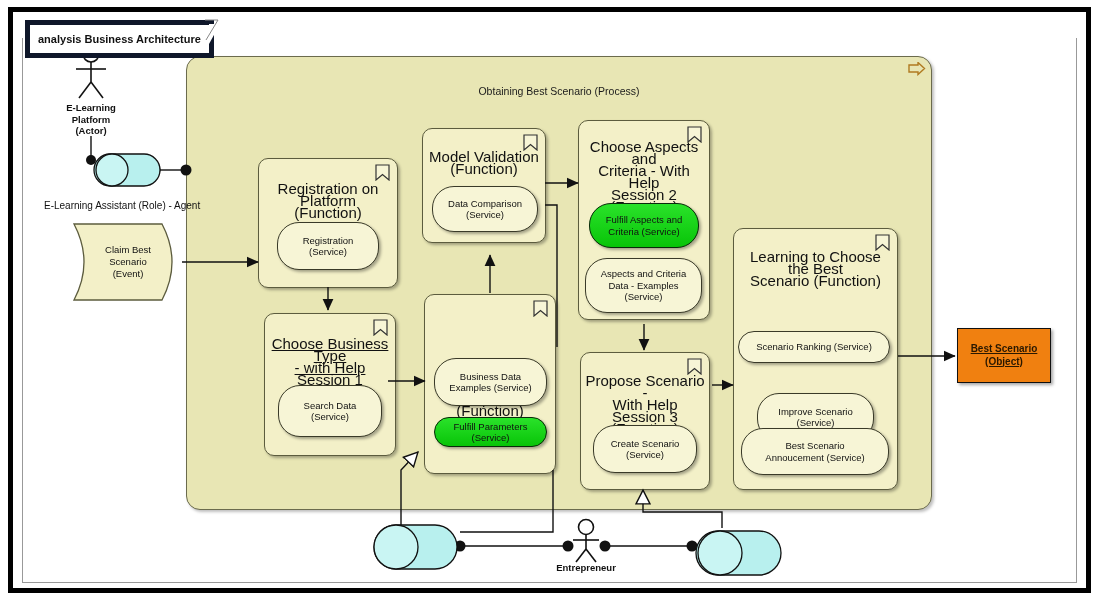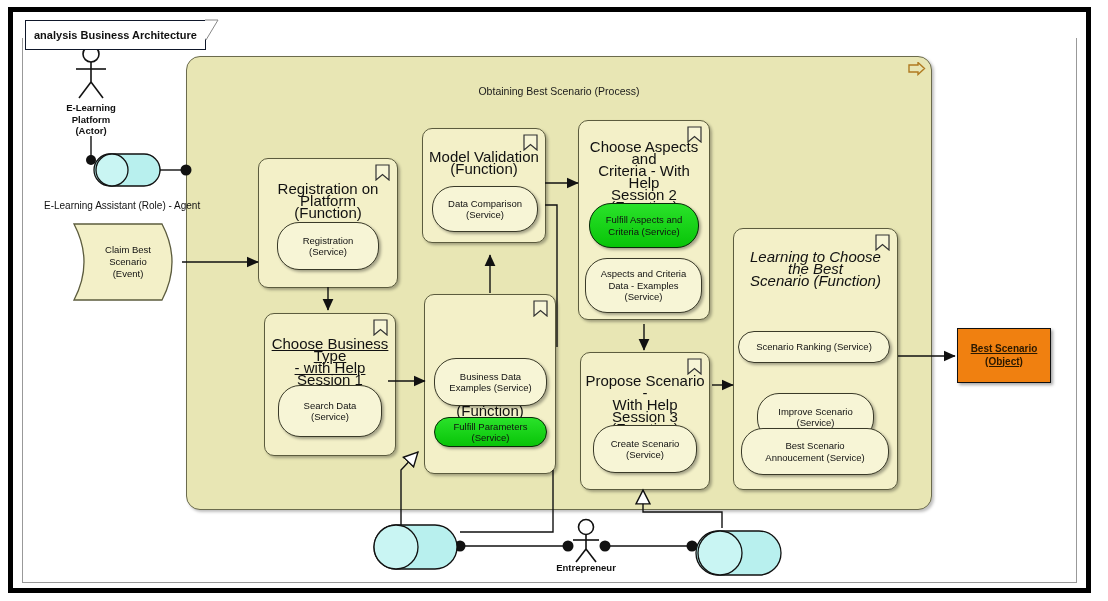--- a/index.html
+++ b/index.html
@@ -23,21 +23,21 @@
     border: 5px solid #000000;
     box-sizing: border-box;
     background: #ffffff;
   }
   
   .diagram-tab {
     position: absolute;
     left: 25px; top: 20px;
     height: 20px;
     background: #ffffff;
-    border: 1px solid #0f172a;
+    border: 5px solid #0f172a;
     box-sizing: border-box;
     display: flex;
     align-items: center;
     padding: 14px 8px;
     font-size: 11px;
     font-weight: bold;
     color: #111111;
     z-index: 6;
   }
   .diagram-tab::after {
@@ -395,21 +395,21 @@
 With Help Session 3
 (Function)</div>
   </div>
   <div class="service" style="left:593px; top:425px; width:104px; height:48px;">Create Scenario
 (Service)</div>
 
   <div class="function" style="left:733px; top:228px; width:165px; height:262px;">
     <svg class="func-icon" viewBox="0 0 15 17">
       <path d="M1,1 L14,1 L14,16 L7.5,10.5 L1,16 Z" fill="#f7f5d6" stroke="#333333" stroke-width="1.2"></path>
     </svg>
-    <div class="function-title" style="top:22px;font-style:italic;">Learning to Choose the Best
+    <div class="function-title" style="top:22px;">Learning to Choose the Best
 Scenario (Function)</div>
   </div>
   <div class="service" style="left:738px; top:331px; width:152px; height:32px;">Scenario Ranking (Service)</div>
   <div class="service" style="left:757px; top:393px; width:117px; height:48px;">Improve Scenario
 (Service)</div>
   <div class="service" style="left:741px; top:428px; width:148px; height:47px;">Best Scenario
 Annoucement (Service)</div>
 
   <div class="object-box" style="left:957px; top:328px; width:94px; height:55px;">Best Scenario
 (Object)</div>

